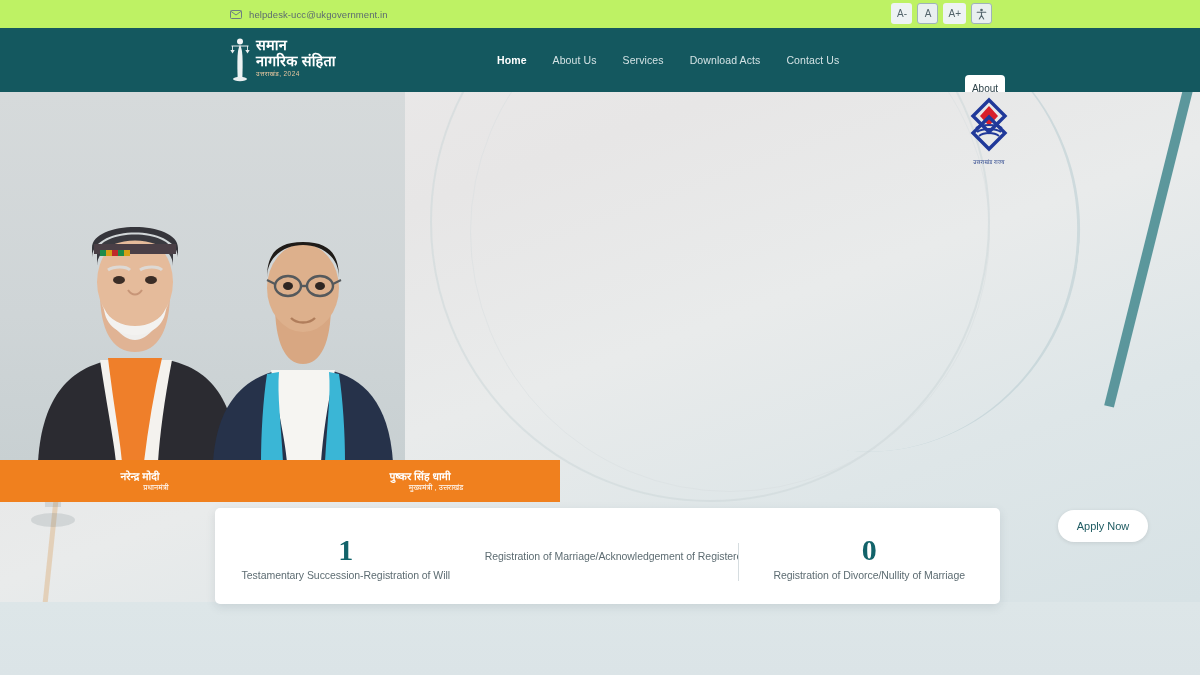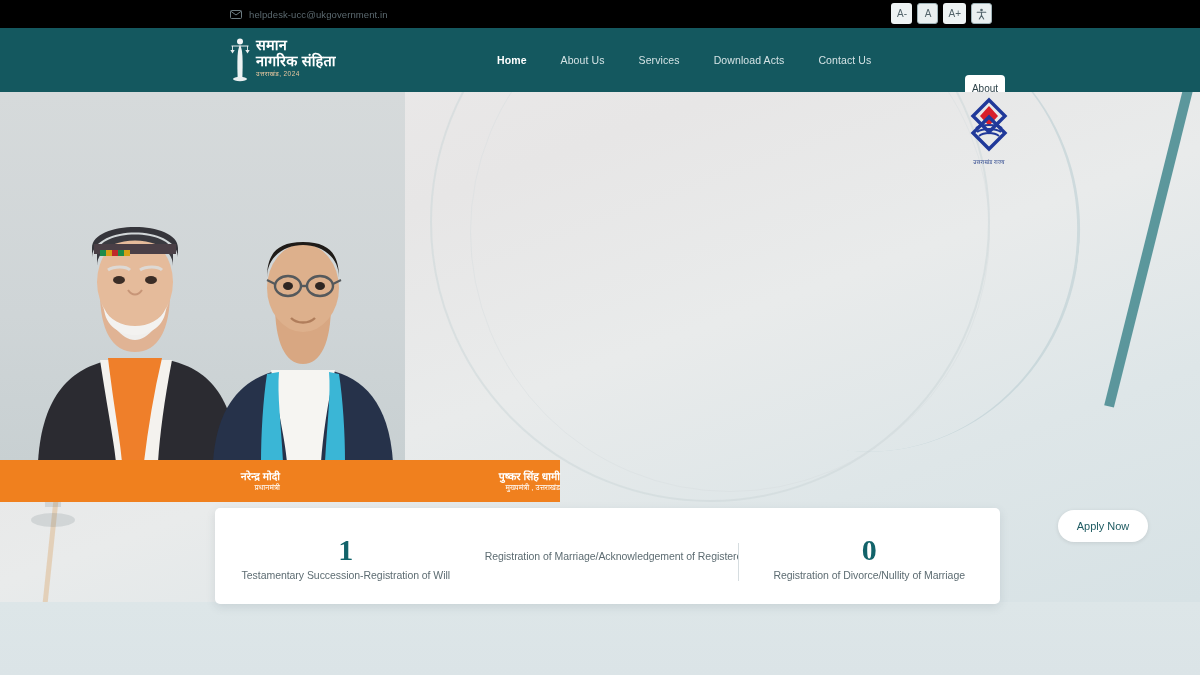--- a/index.html
+++ b/index.html
@@ -7,21 +7,21 @@
     width: 1200px; height: 675px;
     font-family: "Liberation Sans", sans-serif;
     background: #dfe7e9;
     overflow: hidden;
   }
   .page { position: relative; width: 1200px; height: 675px; }
 
   
   .topbar {
     position: absolute; top: 0; left: 0; width: 1200px; height: 40px;
-    background: #000000;
+    background: #bef264;
     border-bottom: 1px solid #dde4e6;
     display: flex; align-items: center;
   }
   .topbar-email {
     position: absolute; left: 230px; top: 0; height: 28px;
     display: flex; align-items: center; gap: 7px;
   }
   .mail-ico { width: 12px; height: 9px; position: relative; display: block; }
   .mail-ico svg { display: block; }
   .topbar-email span {
@@ -52,21 +52,21 @@
   .brand .statue { width: 24px; height: 50px; }
   .brand-text { display: flex; flex-direction: column; line-height: 1.05; }
   .brand-l1, .brand-l2 {
     font-size: 14.5px; font-weight: 700; color: #ffffff; letter-spacing: .2px;
   }
   .brand-l3 {
     font-size: 6.5px; color: #e8c7a0; letter-spacing: .4px; margin-top: 2px;
   }
   .nav-links {
     position: absolute; left: 497px; top: 0; height: 64px;
-    display: flex; align-items: center; gap: 34px;
+    display: flex; align-items: center; gap: 26px;
   }
   .nav-links a {
     font-size: 10.5px; color: #d4e3e5; text-decoration: none; letter-spacing: .1px;
   }
   .nav-links a.active { color: #ffffff; font-weight: 700; }
   .login-btn {
     position: absolute; right: 195px; top: 47px;
     width: 40px; height: 26px; background: #ffffff; border-radius: 4px;
     display: flex; align-items: center; justify-content: center;
     font-size: 10px; color: #2e4249; border: none; cursor: pointer;
@@ -142,21 +142,21 @@
     background: linear-gradient(180deg,#d6dadb 0%, #cfd5d7 60%, #c8d0d2 100%);
   }
   .modi { position: absolute; left: 28px; bottom: 0; width: 215px; height: 300px; }
   .dhami { position: absolute; left: 205px; bottom: 0; width: 195px; height: 278px; }
 
   .namebar {
     position: absolute; left: 0; top: 368px; width: 560px; height: 42px;
     background: #f0801e;
     display: flex; align-items: center;
   }
-  .namecell { flex: 1; text-align: right; line-height: 1.25; }
+  .namecell { flex: 1; text-align: center; line-height: 1.25; }
   .namecell .nm { font-size: 10.5px; font-weight: 700; color: #ffffff; }
   .namecell .rl { font-size: 7.5px; color: #ffffff; padding-left: 32px; }
 
   
   .hero-copy { position: absolute; left: 688px; top: 148px; width: 440px; }
   .hero-title {
     font-size: 27px; color: #1d5a61; line-height: 1.8; font-weight: 400;
     letter-spacing: .2px;
   }
   .hero-desc {

